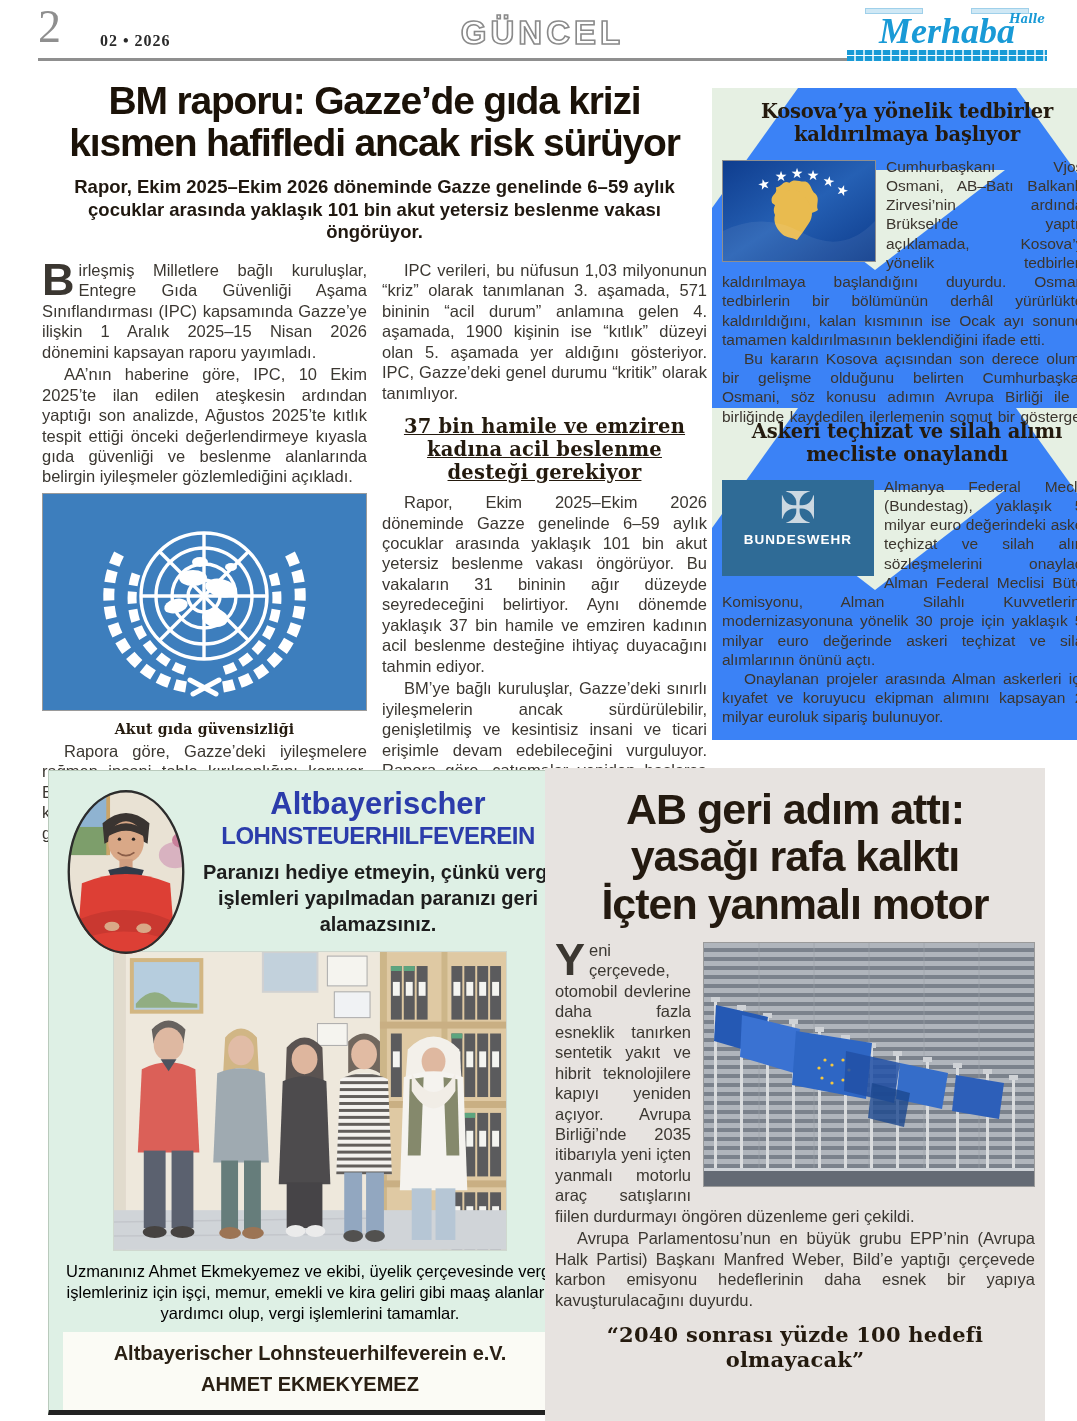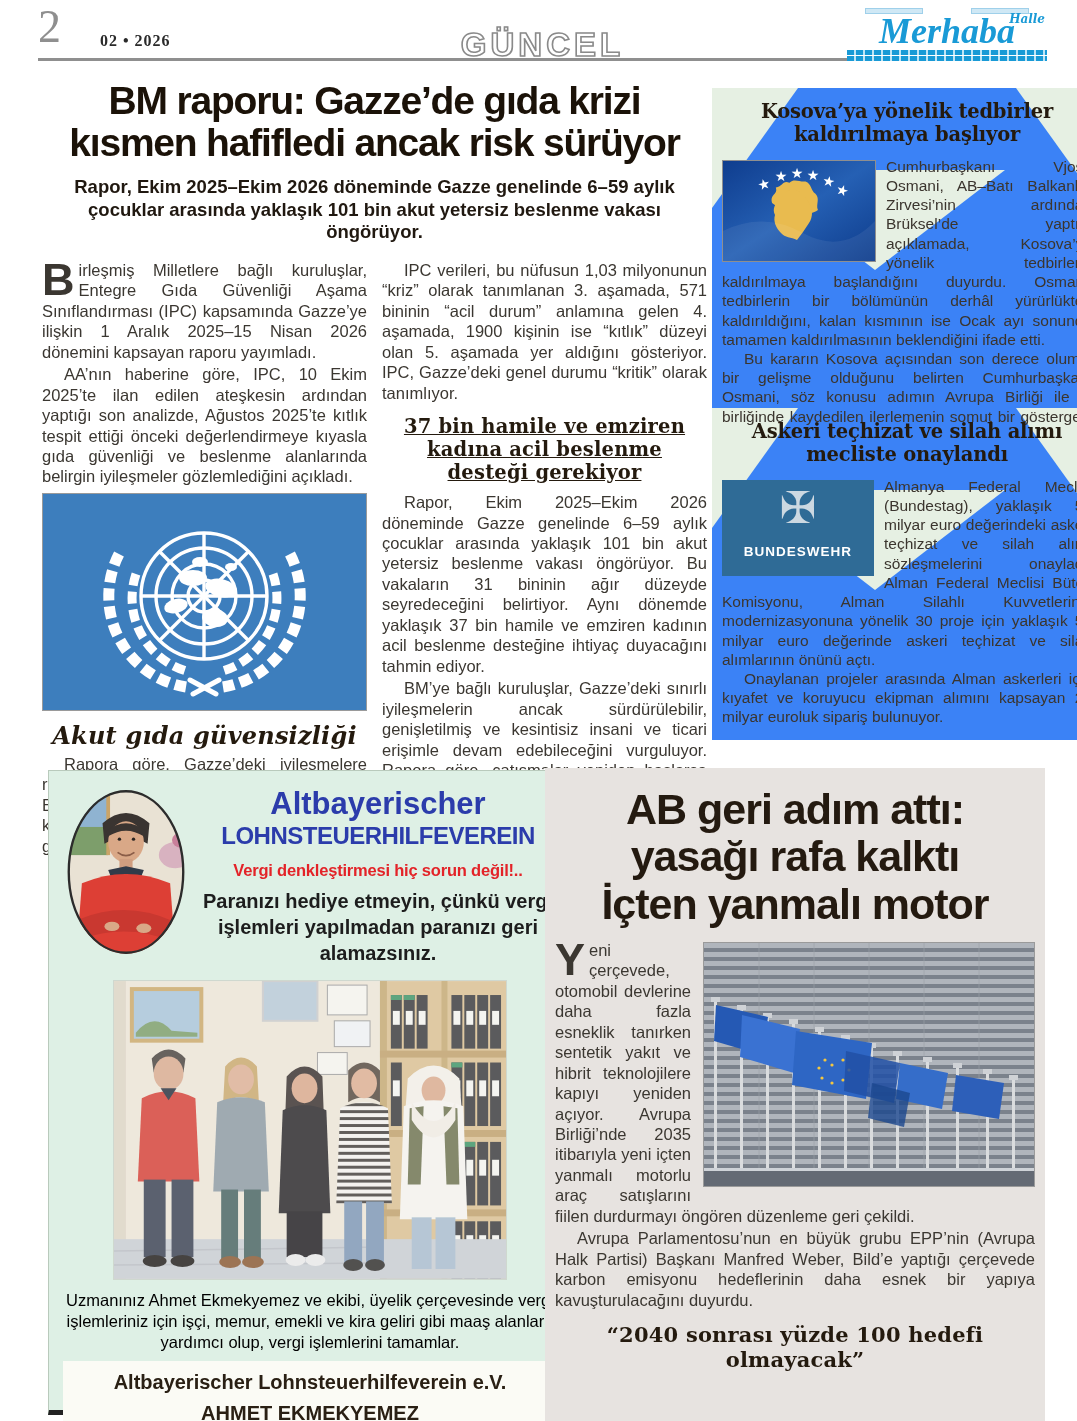--- a/index.html
+++ b/index.html
@@ -3,21 +3,21 @@
 <meta charset="utf-8">
 <style>
   html,body{margin:0;padding:0;background:#ffffff;}
   .page{position:relative;width:1077px;height:1421px;background:#fff;overflow:hidden;
         font-family:"Liberation Sans",sans-serif;color:#3a3631;}
 
   
   .page-header{position:absolute;left:38px;right:30px;top:6px;height:52px;border-bottom:3px solid #8f8f8f;}
   .page-num{position:absolute;left:0;top:-6px;font-family:"Liberation Serif",serif;font-size:46px;color:#8f8f8f;}
   .issue{position:absolute;left:62px;top:26px;font-family:"Liberation Serif",serif;font-weight:bold;font-size:16px;color:#2a2a2a;letter-spacing:1px;}
-  .section{position:absolute;left:50%;transform:translateX(-50%);top:20px;font-size:33px;font-weight:900;
+  .section{position:absolute;left:50%;transform:translateX(-50%);top:8px;font-size:33px;font-weight:900;
            letter-spacing:4px;color:#ffffff;-webkit-text-stroke:1.6px #8a8a8a;text-stroke:1.6px #8a8a8a;
            text-shadow:0 0 1px #aaa;}
   .brand-box{position:absolute;right:0;top:2px;width:200px;text-align:center;}
   .brand-top-bars{height:6px;display:flex;justify-content:space-between;padding:0 18px;}
   .brand-top-bars i{display:block;width:56px;height:4px;background:#cfe8f5;border:1px solid #9fd0ea;}
   .brand-word{font-family:"Liberation Serif",serif;font-style:italic;font-weight:bold;font-size:36px;color:#199ad6;line-height:0.95;}
   .brand-region{position:absolute;right:2px;top:4px;font-family:"DejaVu Serif",serif;font-style:italic;font-weight:bold;font-size:12px;color:#199ad6;}
   .brand-bars{margin-top:2px;}
   .brand-bars i{display:block;height:5px;margin:1px 0;background:repeating-linear-gradient(90deg,#199ad6 0 7px,#bfe4f5 7px 9px);}
 
@@ -31,36 +31,36 @@
   .main-headline{margin:0;text-align:center;font-size:39px;font-weight:900;letter-spacing:-1.2px;
                  line-height:1.08;color:#1b1208;}
   .main-headline span{display:block;}
   .main-deck{margin:12px auto 0;width:96%;text-align:center;font-size:18.5px;font-weight:bold;
              line-height:1.22;color:#201810;}
   .cols{display:flex;gap:15px;margin-top:16px;}
   .col{width:325px;}
   .serifhead{font-family:"DejaVu Serif",serif;font-weight:bold;color:#241a0e;text-align:center;letter-spacing:0.2px;}
   .col2-subhead{font-size:19.5px;line-height:1.18;margin:12px auto 8px;max-width:290px;text-decoration:underline;}
   .figure-frame{border:1px solid #9a9a9a;line-height:0;margin-top:6px;}
-  .caption-head{font-size:24px;margin:10px 0 4px;font-style:italic;}
+  .caption-head{font-size:14px;margin:10px 0 4px;}
 
   
   .newsbox{position:absolute;left:712px;width:390px;background:#3b82f6;overflow:hidden;}
   .newsbox .tri{position:absolute;background:#e6f0e3;z-index:0;}
   .tri-l{top:0;left:0;width:86px;height:120px;clip-path:polygon(0 0,100% 0,0 100%);}
   .tri-r{top:0;right:0;width:86px;height:120px;clip-path:polygon(0 0,100% 0,100% 100%);}
   .tri-c{top:82px;left:33px;width:260px;height:100px;clip-path:polygon(0 0,100% 0,50% 100%);}
   .newsbox-inner{position:relative;z-index:1;padding:10px 10px 8px;}
   .box-head{font-size:19.5px;line-height:1.2;margin:2px 0 10px;letter-spacing:-0.2px;}
   .box-head span{display:block;}
   .boxtext{font-size:15.5px;line-height:1.24;text-align:justify;color:#3b352e;margin:0;}
   .float-fig{float:left;margin:3px 10px 4px 0;line-height:0;border:1px solid #8f8f8f;}
   .bw-logo{float:left;margin:3px 10px 4px 0;width:152px;height:96px;background:#2f6b96;text-align:center;}
   .bw-cross{display:block;font-size:44px;line-height:1.0;color:#ccd8e1;margin-top:6px;}
-  .bw-label{display:block;color:#ffffff;font-weight:bold;font-size:13.5px;letter-spacing:1px;margin-top:14px;}
+  .bw-label{display:block;color:#ffffff;font-weight:bold;font-size:13.5px;letter-spacing:1px;margin-top:2px;}
 
   
   .ad{position:absolute;left:48px;top:770px;width:524px;height:645px;background:#def0e5;
       border:1px solid #b9cabc;border-bottom:5px solid #222;box-sizing:border-box;}
   .ad-portrait{position:absolute;left:16px;top:12px;line-height:0;}
   .ad-titles{margin:16px 6px 0 142px;text-align:center;}
   .ad-t1{font-size:31px;font-weight:900;color:#2b3cab;line-height:1.1;}
   .ad-t2{font-size:24px;font-weight:900;color:#2b3cab;letter-spacing:-0.5px;line-height:1.25;}
   .ad-red{font-size:16.5px;font-weight:900;color:#e32328;margin-top:10px;letter-spacing:-0.2px;}
   .ad-black{font-size:20px;font-weight:900;color:#1d1d1d;line-height:1.3;margin-top:8px;}
@@ -244,21 +244,20 @@
           <path d="M16,140 Q65,120 114,142 L114,164 Q65,144 16,162 Z" fill="#c93830"></path>
           <ellipse cx="50" cy="148" rx="8" ry="5" fill="#d9a887"></ellipse>
           <ellipse cx="84" cy="150" rx="8" ry="5" fill="#d9a887"></ellipse>
         </g>
         <ellipse cx="65" cy="90" rx="61" ry="86" fill="none" stroke="#2c2c2c" stroke-width="2.5"></ellipse>
       </svg>
     </div>
     <div class="ad-titles">
       <div class="ad-t1">Altbayerischer</div>
       <div class="ad-t2">LOHNSTEUERHILFEVEREIN</div>
-      <div class="ad-red">Vergi denkleştirmesi hiç sorun değil!..</div>
       <div class="ad-black">Paranızı hediye etmeyin, çünkü vergi işlemleri yapılmadan paranızı geri alamazsınız.</div>
     </div>
     <div class="ad-photo">
       <svg width="392" height="298" viewBox="0 0 395 300">
         <defs>
           <pattern id="stripes" width="6" height="7" patternUnits="userSpaceOnUse">
             <rect width="6" height="7" fill="#f2f0ec"></rect>
               <rect y="4" width="6" height="3" fill="#44403c"></rect>
           </pattern>
         </defs>

